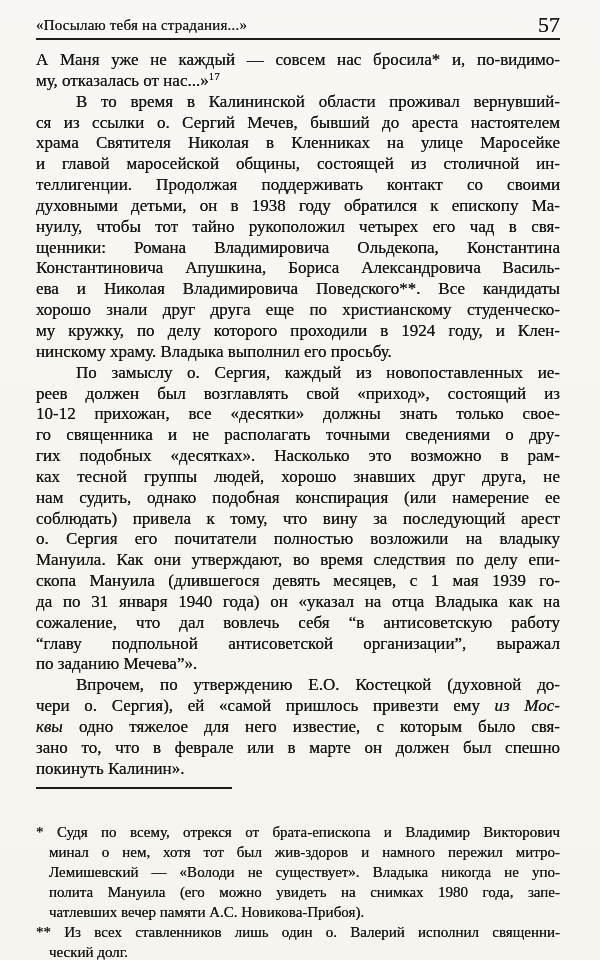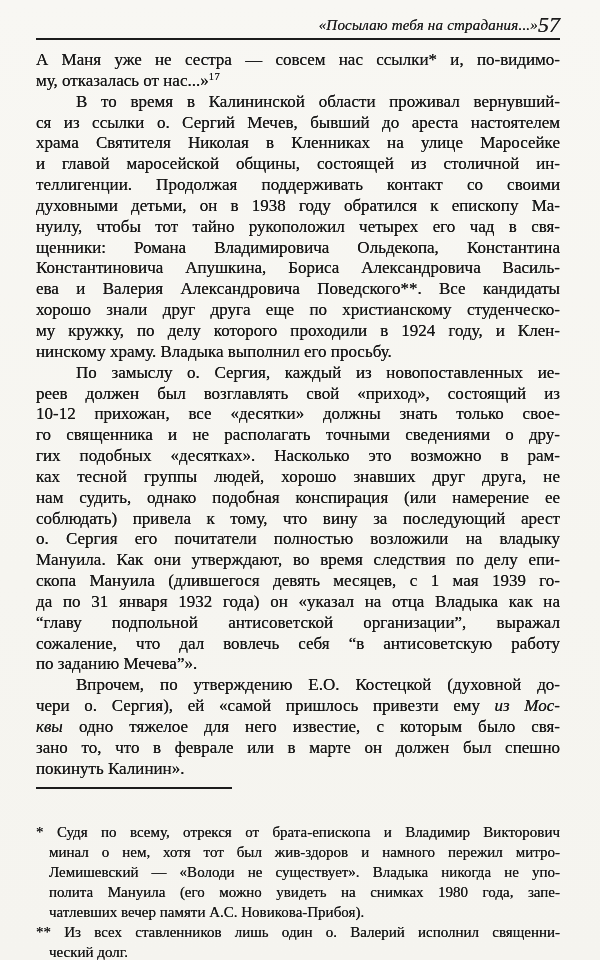--- a/index.html
+++ b/index.html
@@ -18,27 +18,26 @@
   }
   .page {
     position: absolute;
     inset: 0;
     padding: 15px 40px 0 36px;
     box-sizing: border-box;
     background: linear-gradient(180deg, #f8f7f3 0%, #f6f5f0 60%, #f5f4ef 100%);
   }
   .running-header {
     display: flex;
-    justify-content: flex-end;
+    justify-content: space-between;
     align-items: flex-end;
     font-size: 15px;
     line-height: 20px;
     color: #1d1d1d;
     text-shadow: 0 0 .35px rgba(0,0,0,.85);
-    font-style: italic;
   }
   .running-title { letter-spacing: .2px; }
   .page-number { font-size: 22px; }
   .header-rule {
     border: 0;
     border-top: 2px solid #1c1c1c;
     margin: 3px 0 0 0;
   }
   .body-text {
     margin-top: 10px;
@@ -81,53 +80,53 @@
 <body>
 
 <div class="page">
   <div class="running-header">
     <span class="running-title">«Посылаю тебя на страдания...»</span>
     <span class="page-number">57</span>
   </div>
   <hr class="header-rule">
   <div class="body-text">
       <div>
-        <div class="line"><span class="i">А Маня уже не сестра — совсем нас ссылки* и, по-видимо-</span></div>
+        <div class="line"><span class="i">А Маня уже не каждый — совсем нас бросила* и, по-видимо-</span></div>
         <div class="line plast"><span class="i">му, отказалась от нас...»</span><sup>17</sup></div>
       </div>
       <div>
         <div class="line indent"><span>В то время в Калининской области проживал вернувший-</span></div>
         <div class="line"><span>ся из ссылки о. Сергий Мечев, бывший до ареста настоятелем</span></div>
         <div class="line"><span>храма Святителя Николая в Кленниках на улице Маросейке</span></div>
         <div class="line"><span>и главой маросейской общины, состоящей из столичной ин-</span></div>
         <div class="line"><span>теллигенции. Продолжая поддерживать контакт со своими</span></div>
         <div class="line"><span>духовными детьми, он в 1938 году обратился к епископу Ма-</span></div>
         <div class="line"><span>нуилу, чтобы тот тайно рукоположил четырех его чад в свя-</span></div>
         <div class="line"><span>щенники: Романа Владимировича Ольдекопа, Константина</span></div>
         <div class="line"><span>Константиновича Апушкина, Бориса Александровича Василь-</span></div>
-        <div class="line"><span>ева и Валерия Александровича Поведского**. Все кандидаты</span></div>
+        <div class="line"><span>ева и Николая Владимировича Поведского**. Все кандидаты</span></div>
         <div class="line"><span>хорошо знали друг друга еще по христианскому студенческо-</span></div>
         <div class="line"><span>му кружку, по делу которого проходили в 1924 году, и Клен-</span></div>
         <div class="line plast"><span>нинскому храму. Владыка выполнил его просьбу.</span></div>
       </div>
       <div>
         <div class="line indent"><span>По замыслу о. Сергия, каждый из новопоставленных ие-</span></div>
         <div class="line"><span>реев должен был возглавлять свой «приход», состоящий из</span></div>
         <div class="line"><span>10-12 прихожан, все «десятки» должны знать только свое-</span></div>
         <div class="line"><span>го священника и не располагать точными сведениями о дру-</span></div>
         <div class="line"><span>гих подобных «десятках». Насколько это возможно в рам-</span></div>
         <div class="line"><span>ках тесной группы людей, хорошо знавших друг друга, не</span></div>
         <div class="line"><span>нам судить, однако подобная конспирация (или намерение ее</span></div>
         <div class="line"><span>соблюдать) привела к тому, что вину за последующий арест</span></div>
         <div class="line"><span>о. Сергия его почитатели полностью возложили на владыку</span></div>
         <div class="line"><span>Мануила. Как они утверждают, во время следствия по делу епи-</span></div>
         <div class="line"><span>скопа Мануила (длившегося девять месяцев, с 1 мая 1939 го-</span></div>
-        <div class="line"><span>да по 31 января 1932 года) он </span><span class="i">«указал на отца Владыка как на</span></div>
+        <div class="line"><span>да по 31 января 1940 года) он </span><span class="i">«указал на отца Владыка как на</span></div>
+        <div class="line"><span class="i">сожаление, что дал вовлечь себя “в антисоветскую работу</span></div>
         <div class="line"><span class="i">“главу подпольной антисоветской организации”, выражал</span></div>
-        <div class="line"><span class="i">сожаление, что дал вовлечь себя “в антисоветскую работу</span></div>
         <div class="line plast"><span class="i">по заданию Мечева”».</span></div>
       </div>
       <div>
         <div class="line indent"><span>Впрочем, по утверждению Е.О. Костецкой (духовной до-</span></div>
         <div class="line"><span>чери о. Сергия), ей </span><span class="i">«самой пришлось привезти ему </span><span class="bi">из Мос-</span></div>
         <div class="line"><span class="bi">квы</span><span class="i"> одно тяжелое для него известие, с которым было свя-</span></div>
         <div class="line"><span class="i">зано то, что в феврале или в марте он должен был спешно</span></div>
         <div class="line plast"><span class="i">покинуть Калинин».</span></div>
       </div>
     </div>

